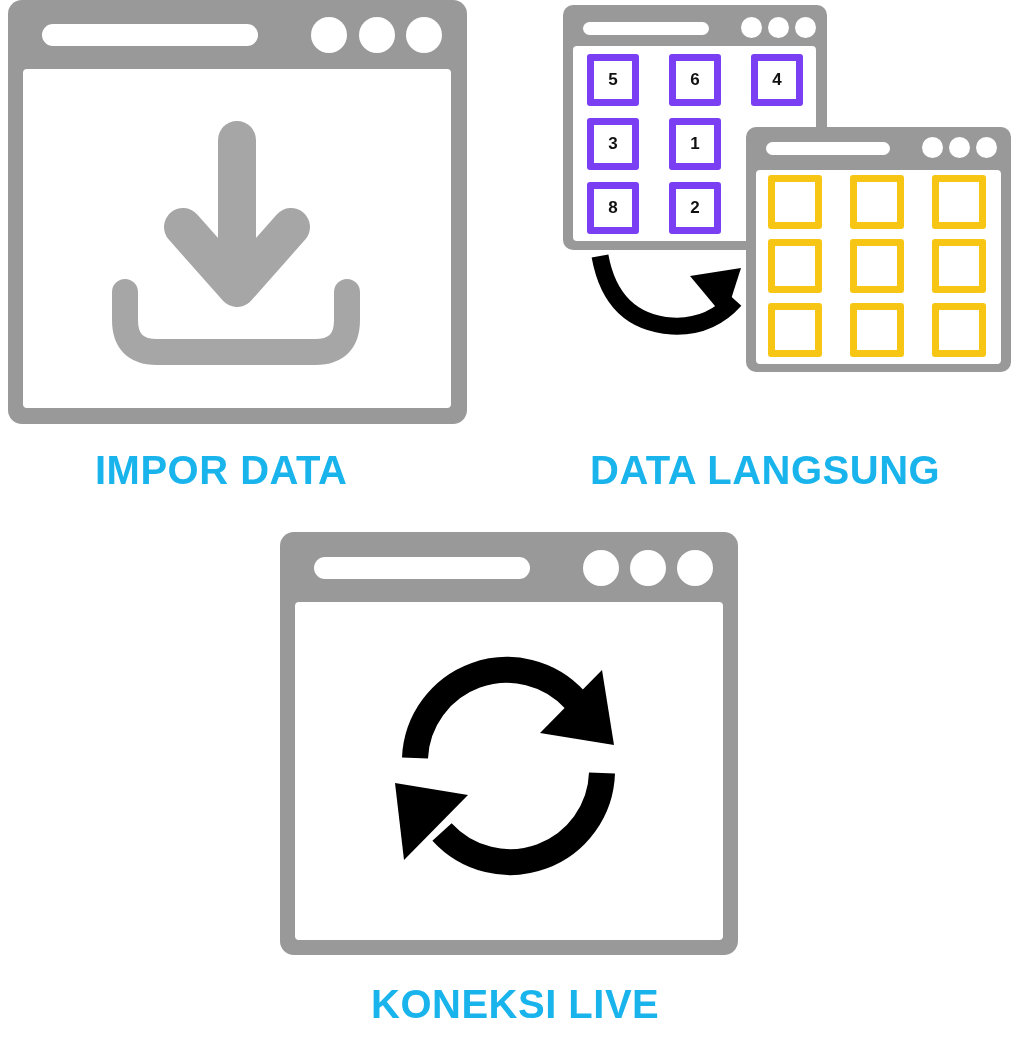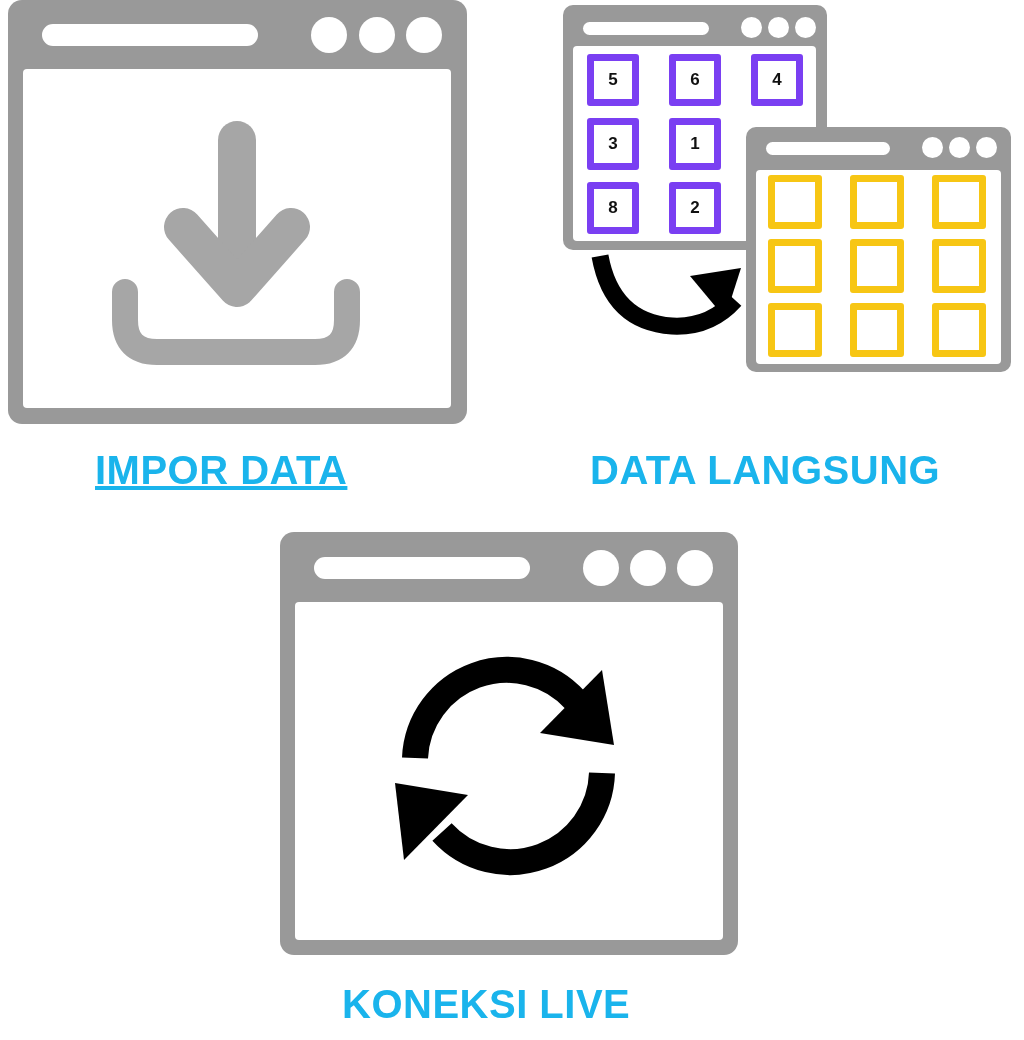--- a/index.html
+++ b/index.html
@@ -24,21 +24,21 @@
   <div class="dot" style="left:398px;top:17px;width:36px;height:36px;"></div>
   <div class="body" style="left:15px;top:69px;width:428px;height:339px;"></div>
 </div>
 <svg style="left:0;top:0;" width="480" height="430">
   <g fill="none" stroke="#a6a6a6" stroke-width="38" stroke-linecap="round" stroke-linejoin="round">
     <line x1="237" y1="140" x2="237" y2="285"></line>
     <polyline points="183,227 237,288 291,227"></polyline>
   </g>
   <path d="M125,292 L125,320 Q125,352 157,352 L315,352 Q347,352 347,320 L347,292" fill="none" stroke="#a6a6a6" stroke-width="26" stroke-linecap="round"></path>
 </svg>
-<div class="label" style="left:95px;top:448px;text-decoration:underline;">IMPOR DATA</div>
+<div class="label" style="left:95px;top:448px;">IMPOR DATA</div>
 
 <div class="win" style="left:563px;top:5px;width:264px;height:245px;border-radius:10px;">
   <div class="bar" style="left:20px;top:17px;width:126px;height:13px;border-radius:7px;"></div>
   <div class="dot" style="left:178px;top:12px;width:21px;height:21px;"></div>
   <div class="dot" style="left:205px;top:12px;width:21px;height:21px;"></div>
   <div class="dot" style="left:232px;top:12px;width:21px;height:21px;"></div>
   <div class="body" style="left:10px;top:41px;width:243px;height:195px;"></div>
   <div class="cell purple" style="left:24px;top:49px;">5</div>
   <div class="cell purple" style="left:106px;top:49px;">6</div>
   <div class="cell purple" style="left:188px;top:49px;">4</div>
@@ -79,13 +79,13 @@
   <div class="body" style="left:15px;top:70px;width:428px;height:338px;"></div>
 </div>
 <svg style="left:0;top:0;" width="1024" height="1040">
   <g fill="none" stroke="#000" stroke-width="26">
     <path d="M415,758 A92,92 0 0 1 575,700"></path>
     <path d="M602,773 A92,92 0 0 1 442,832"></path>
   </g>
   <polygon points="602,670 614,745 540,733" fill="#000"></polygon>
   <polygon points="395,783 468,795 404,860" fill="#000"></polygon>
 </svg>
-<div class="label" style="left:342px;top:982px;">KONEKSI LIVE</div>
+<div class="label" style="left:371px;top:982px;">KONEKSI LIVE</div>
 
 </body></html>

